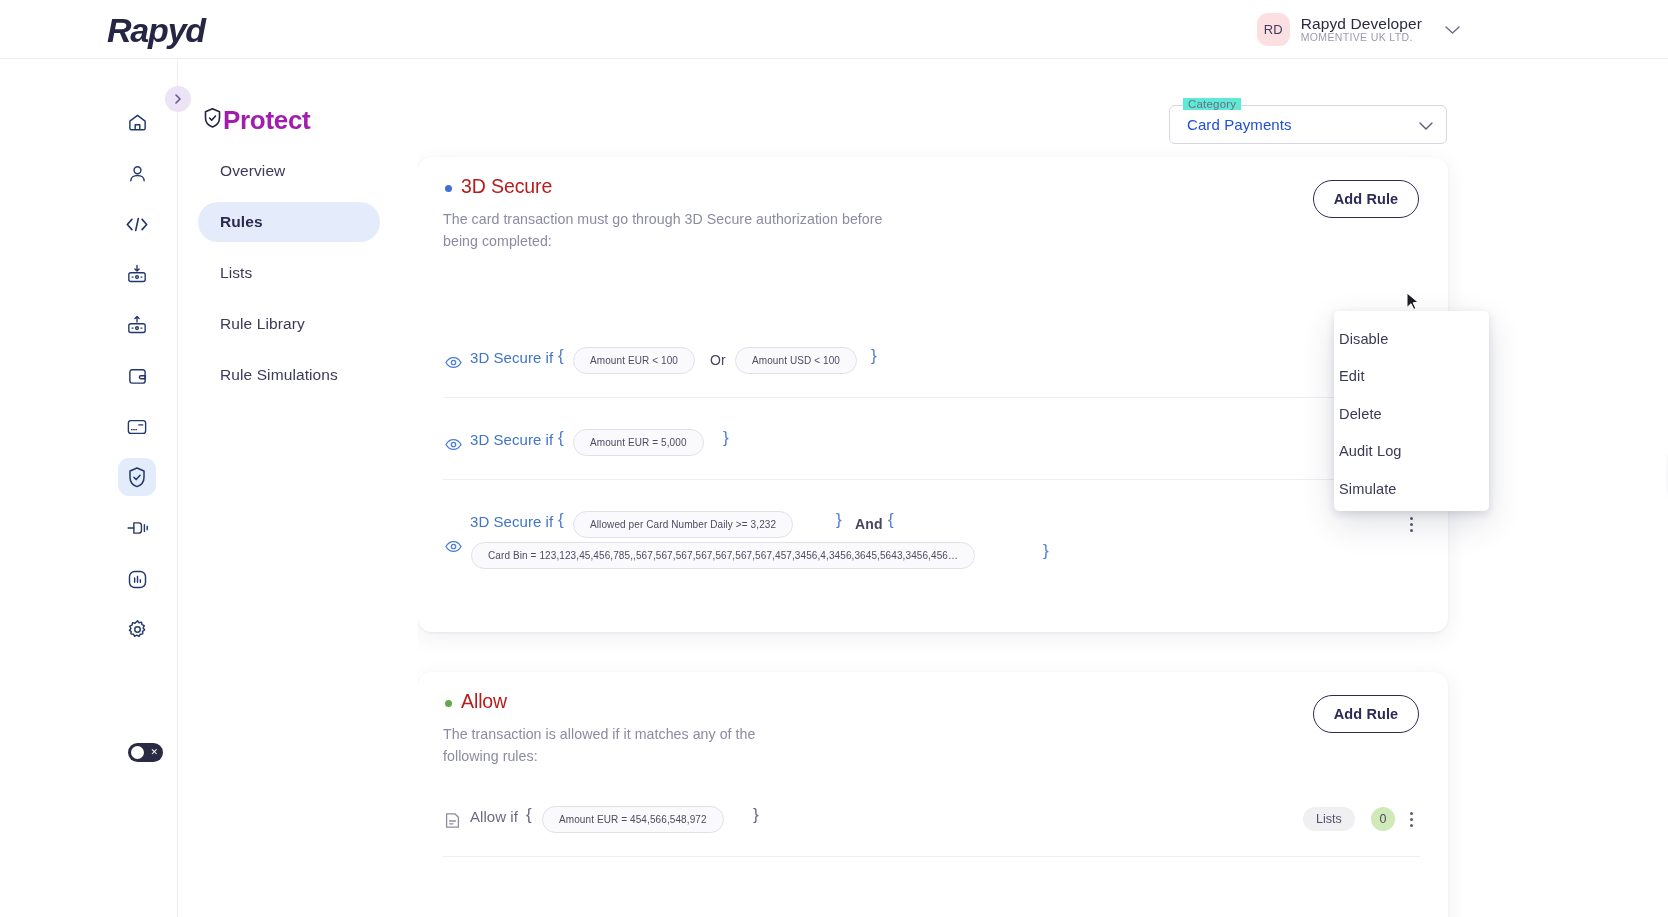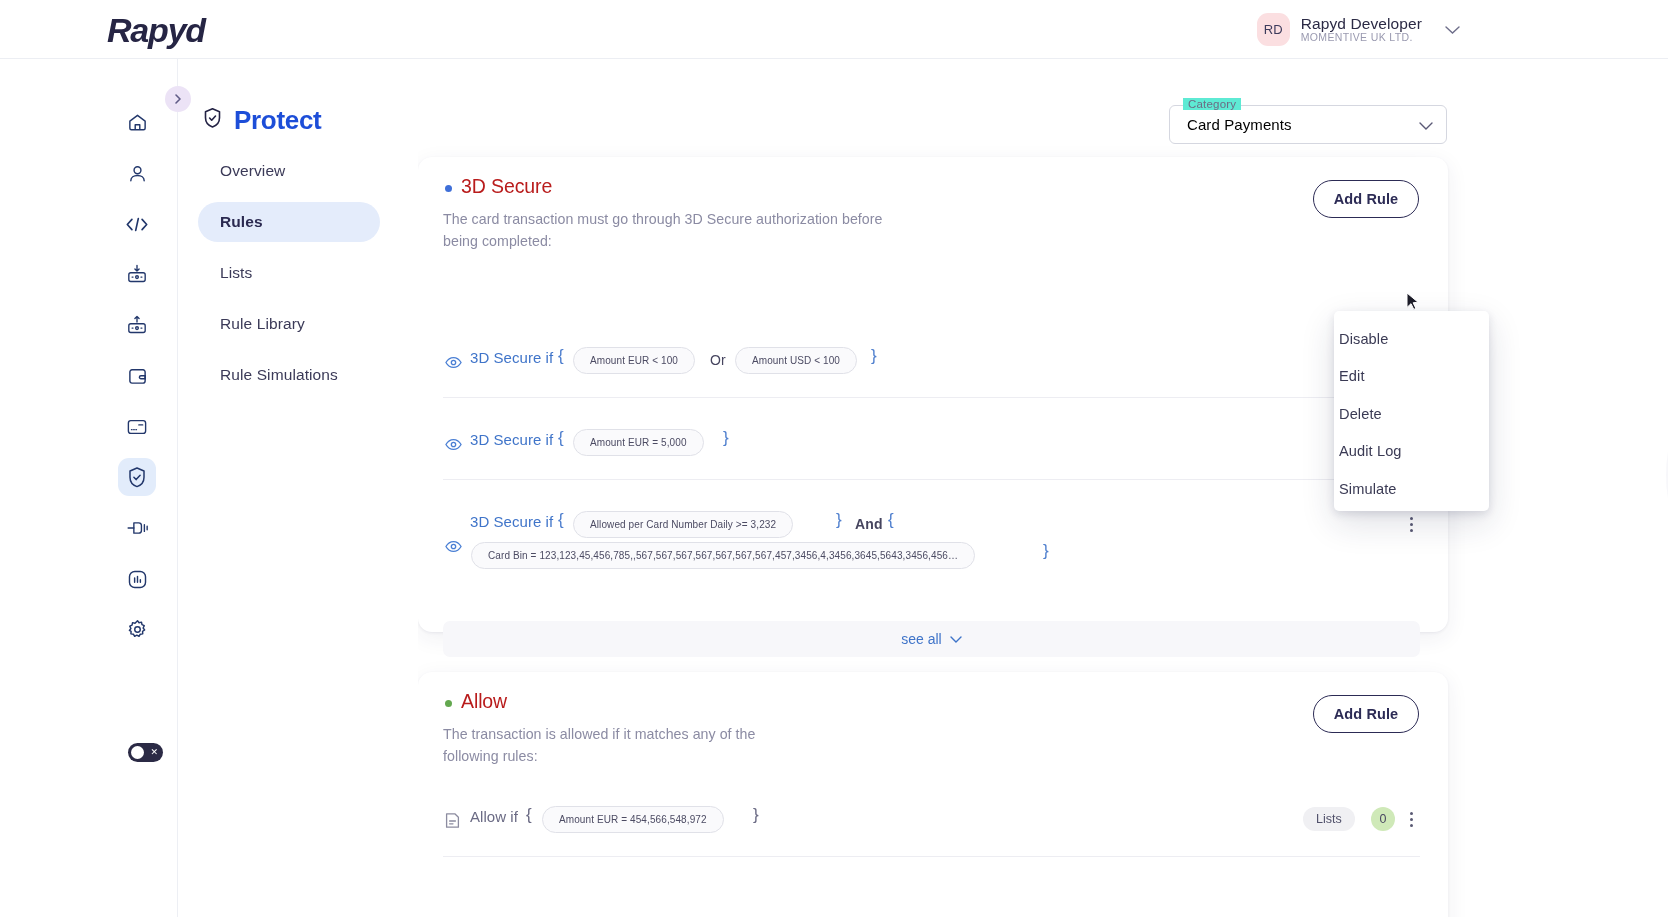--- a/index.html
+++ b/index.html
@@ -67,22 +67,22 @@
     width: 26px; height: 26px; border-radius: 50%;
     background: #ece3f6; color: #5f5b86;
     display: flex; align-items: center; justify-content: center;
     font-size: 12px; z-index: 30;
   }
 
   
   .subnav { position: absolute; left: 178px; top: 59px; width: 240px; height: 858px; background: #fff; }
   .page-title {
     position: absolute; left: 24px; top: 46px;
-    display: flex; align-items: center; gap: 11px;
-    font-size: 26px; font-weight: 700; color: #1d4ed8; letter-spacing: -.3px;
+    display: flex; align-items: center; 
+    font-size: 26px; font-weight: 700; color: #a21caf; letter-spacing: -.3px;
   }
   .subnav-item {
     position: absolute; left: 20px; width: 182px; height: 40px;
     border-radius: 20px; display: flex; align-items: center;
     padding-left: 22px; font-size: 15.5px; color: #3b3a58; letter-spacing: .1px;
   }
   .subnav-item.active { background: #e4ecfb; font-weight: 700; color: #2a2950; }
 
   
   .main {
@@ -92,21 +92,21 @@
   .select-wrap {
     position: absolute; left: 751px; top: 46px; width: 278px; height: 39px;
     border: 1px solid #d5d7e0; border-radius: 6px; background: #fff;
   }
   .select-label {
     position: absolute; left: 13px; top: -8px; padding: 0 5px;
     background: #5eead4; font-size: 11.5px; color: #6c6b84; letter-spacing: .2px;
   }
   .select-value {
     position: absolute; left: 17px; top: 10px;
-    font-size: 15px; color: #000000; letter-spacing: .1px;
+    font-size: 15px; color: #1d4ed8; letter-spacing: .1px;
   }
   .select-caret { position: absolute; right: 13px; top: 11px; color: #5a5976; }
 
   
   .card {
     position: absolute; left: 0; width: 1030px;
     background: #fff; border-radius: 14px;
     box-shadow: 0 1px 3px rgba(40,44,90,.07), 0 6px 22px rgba(40,44,90,.07);
   }
   .card-dot { position: absolute; left: 27px; top: 10px; width: 7px; height: 7px; border-radius: 50%; }
@@ -408,28 +408,20 @@
       <span class="brace" style="left:470px; top:3px;">{</span>
       <span class="chip" style="left:53px; top:35px; max-width:563px; overflow:hidden;">Card Bin = 123,123,45,456,785,,567,567,567,567,567,567,567,457,3456,4,3456,3645,5643,3456,456…</span>
       <span class="brace" style="left:625px; top:34px;">}</span>
       <span class="kebab" style="left:983px; top:4px;">
           <i></i>
           <i></i>
           <i></i>
         </span>
     </div>
 
-    <div class="see-all" style="top:464px;">
-      <span>see all</span>
-      <span>
-        <svg width="12" height="8" viewBox="0 0 12 8">
-            <path d="M1 1l5 5 5-5" stroke="#3f74c9" stroke-width="1.4" fill="none" stroke-linecap="round"></path>
-          </svg>
-      </span>
-    </div>
   </div>
 
   <div class="card" style="top:613px; height:300px;">
     <div style="position:absolute; left:0; top:18px; width:1030px;">
       <span class="card-dot" style="background:#63a84f"></span>
       <div class="card-title">Allow</div>
       <div class="card-desc" style="width:345px;">The transaction is allowed if it matches any of the following rules:</div>
     </div>
     <button class="add-rule">Add Rule</button>
 

